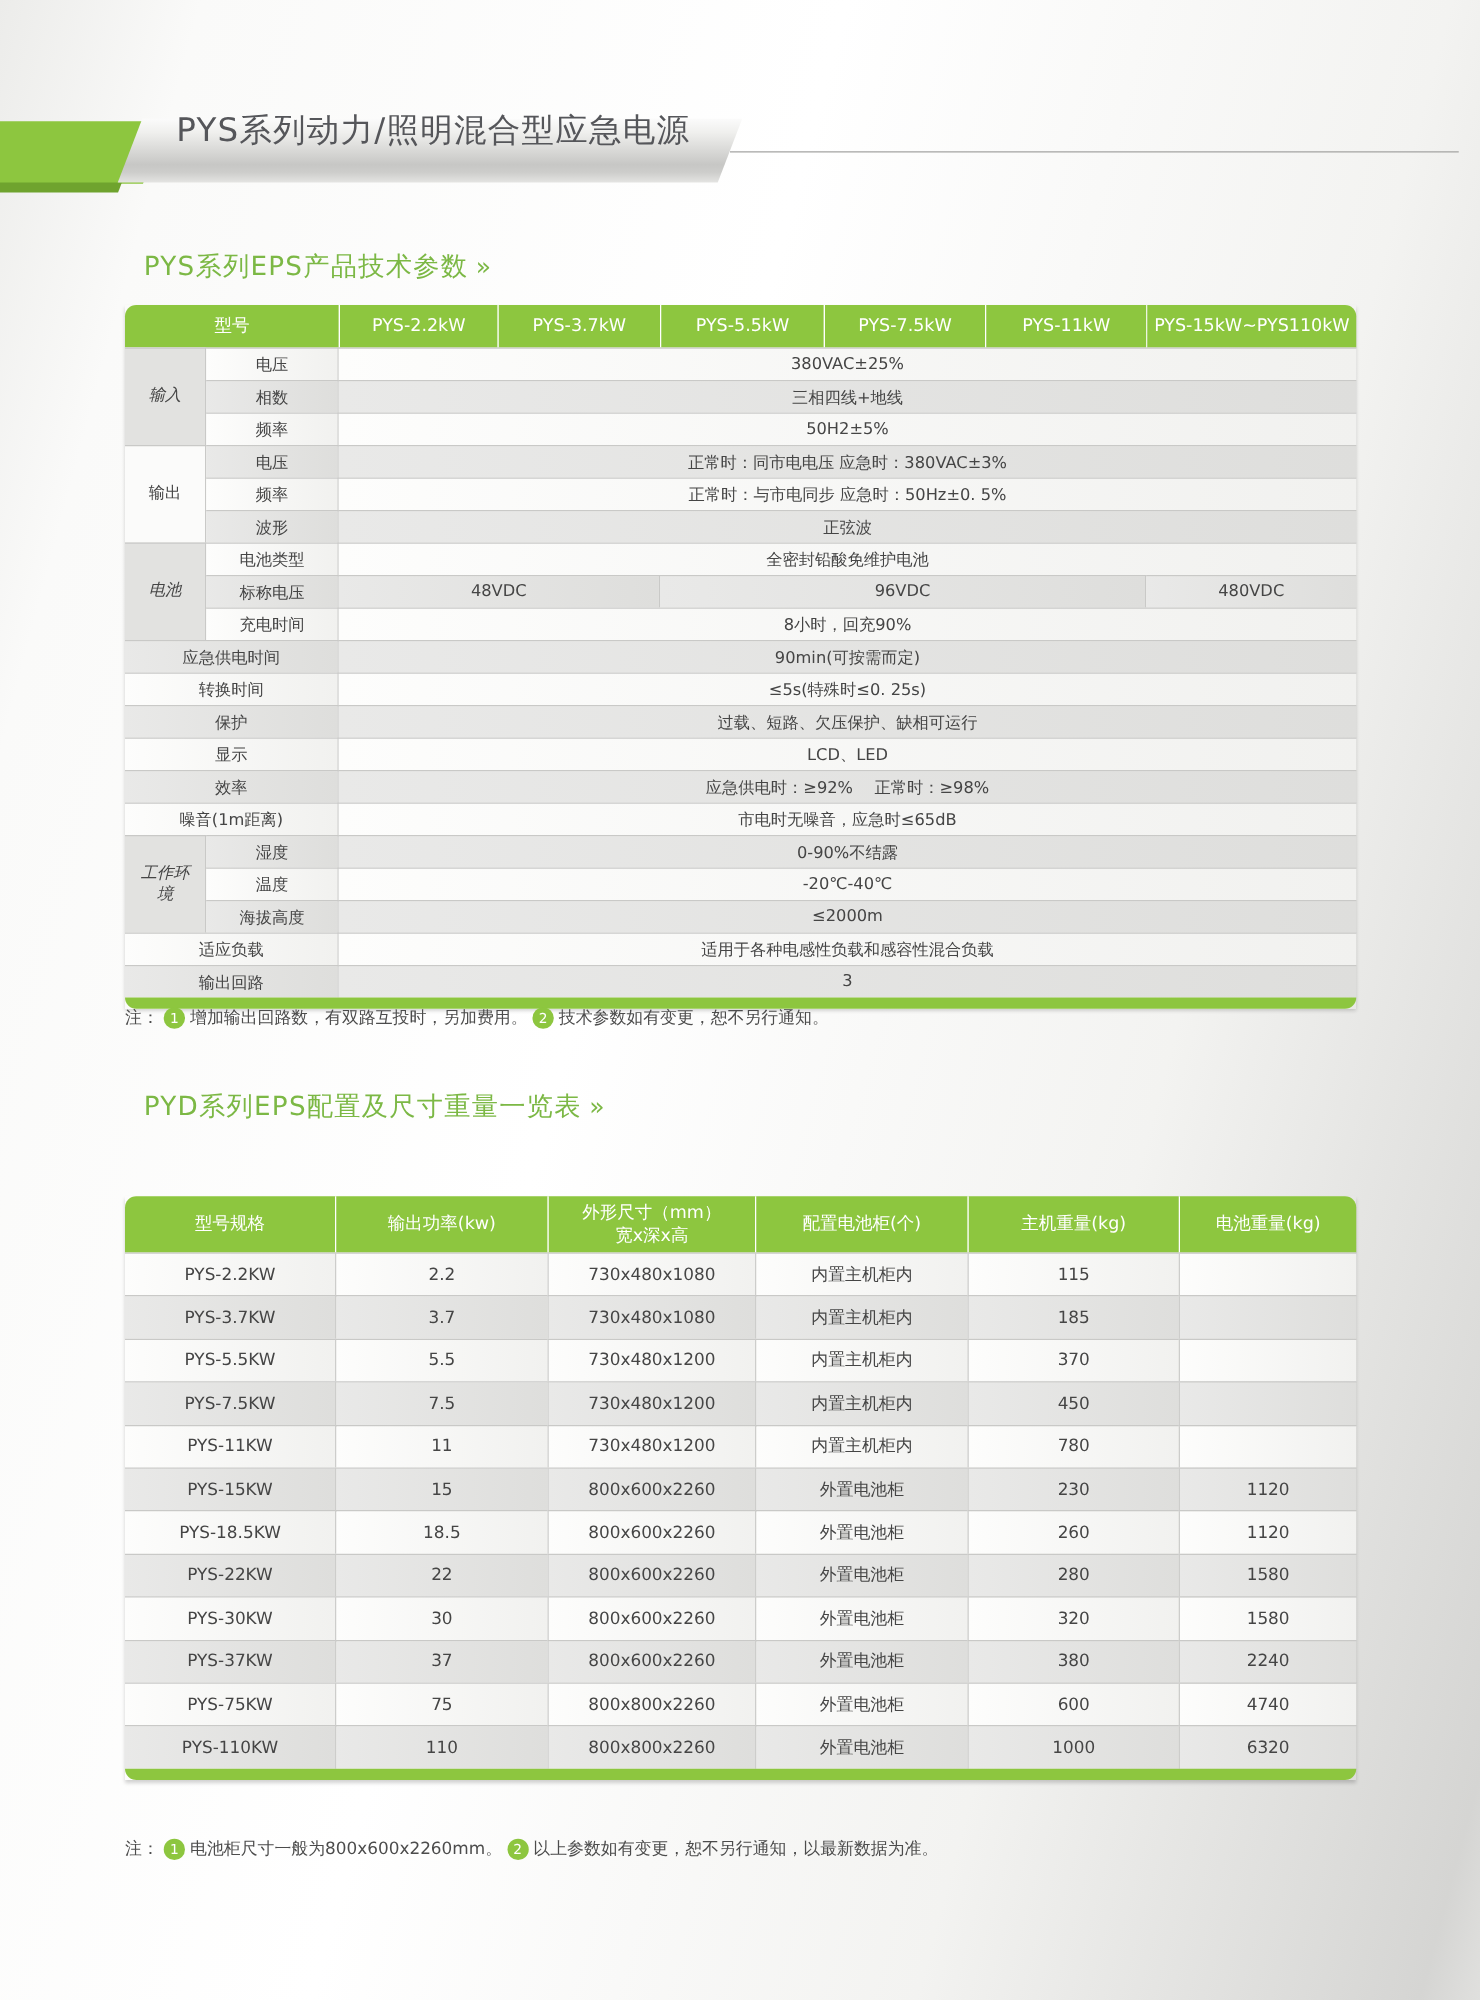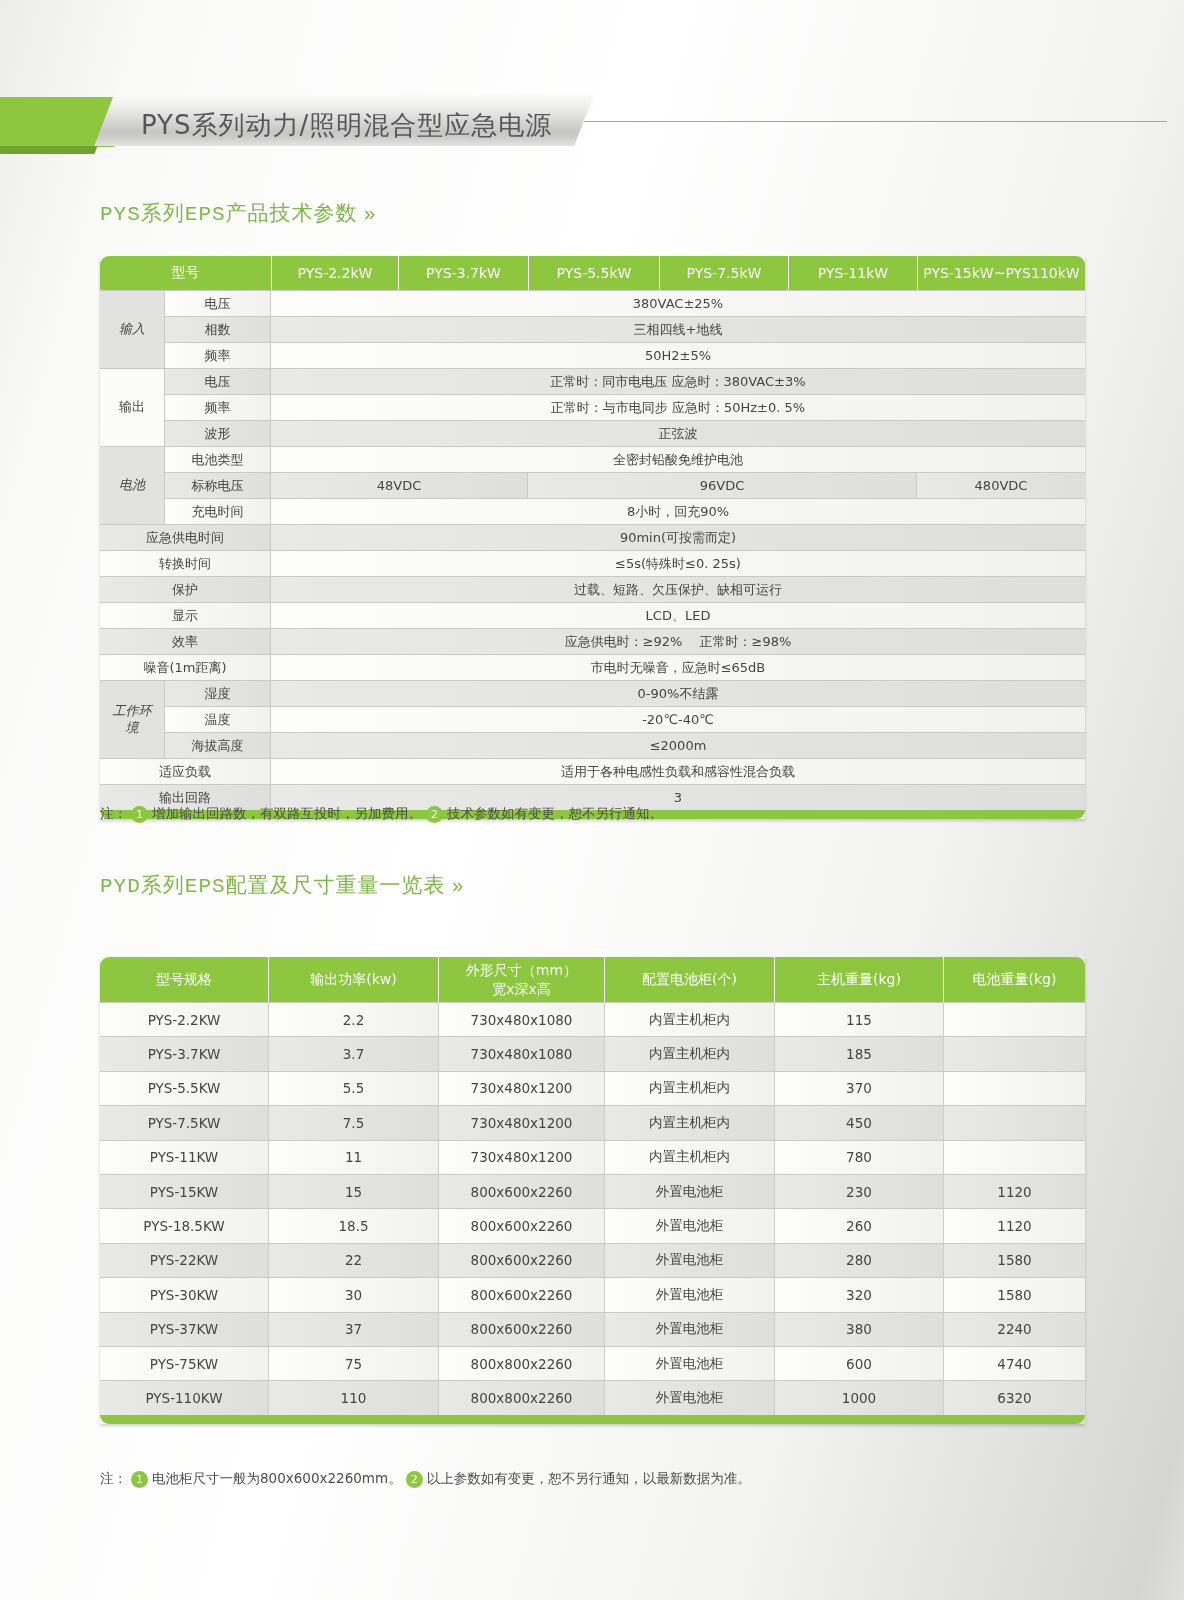--- a/index.html
+++ b/index.html
@@ -20,29 +20,29 @@
   .banner-green-dark{
     position:absolute;left:-26px;top:146px;width:122px;height:8px;
     background:#6fa32e;transform:skewX(-21deg);
   }
   .banner-silver{
     position:absolute;left:104px;top:95px;width:480px;height:51px;
     transform:skewX(-21deg);
     background:linear-gradient(180deg,#fbfbfb 0%,#efefed 22%,#c7c7c5 72%,#cdcdcb 84%,#e4e4e2 100%);
   }
   .banner-title{
-    position:absolute;left:141px;top:108px;
+    position:absolute;left:141px;top:87px;
     font-size:26px;letter-spacing:1px;color:#55565a;
   }
   .banner-line{
     position:absolute;left:584px;top:121px;width:583px;height:1px;background:#a4a4a2;
   }
 
   
-  .sec-title{position:absolute;left:100px;font-size:21px;color:#7cb845;letter-spacing:1px;font-family:Liberation Mono, monospace;}
+  .sec-title{position:absolute;left:115px;font-size:21px;color:#7cb845;letter-spacing:1px;}
   .sec-title .arrow{margin-left:6px;font-size:20px;}
   .sec1-title{top:199px;}
   .sec2-title{top:871px;}
 
   
   .tbl-wrap{position:absolute;left:100px;width:985px;box-shadow:0 2px 3px rgba(0,0,0,.18);}
   table{border-collapse:separate;border-spacing:0;table-layout:fixed;width:985px;}
   th{
     background:#8dc63f;color:#ffffff;font-weight:normal;font-size:14px;
     padding:0;text-align:center;vertical-align:middle;
@@ -53,21 +53,21 @@
   td{
     padding:0;text-align:center;vertical-align:middle;
     font-size:13px;color:#454545;
     border-top:1px solid #c9c9c7;
     background:linear-gradient(90deg,#fdfdfc,#f1f1ef);
   }
   tr.gray td{background:linear-gradient(90deg,#e9e9e8,#dededc);}
   .t-bar{height:9px;background:#8dc63f;border-radius:0 0 9px 9px;}
 
   
-  .wrap1{top:256px;}
+  .wrap1{top:244px;}
   .t1 th{height:34px;}
   .t1 td{height:25px;}
   .t1 .grp,.t1 .lbl,.t1 .flbl,.t1 .bdr{border-right:1px solid #c9c9c7;}
   .t1 .grp{line-height:1.25;padding:0 12px;}
   .t1 .grp-gray{background:#e2e2e0;font-style:italic;}
   .t1 .grp-white{background:#fbfbfa;}
 
   
   .wrap2{top:957px;}
   .t2 th{height:45px;line-height:1.35;}

